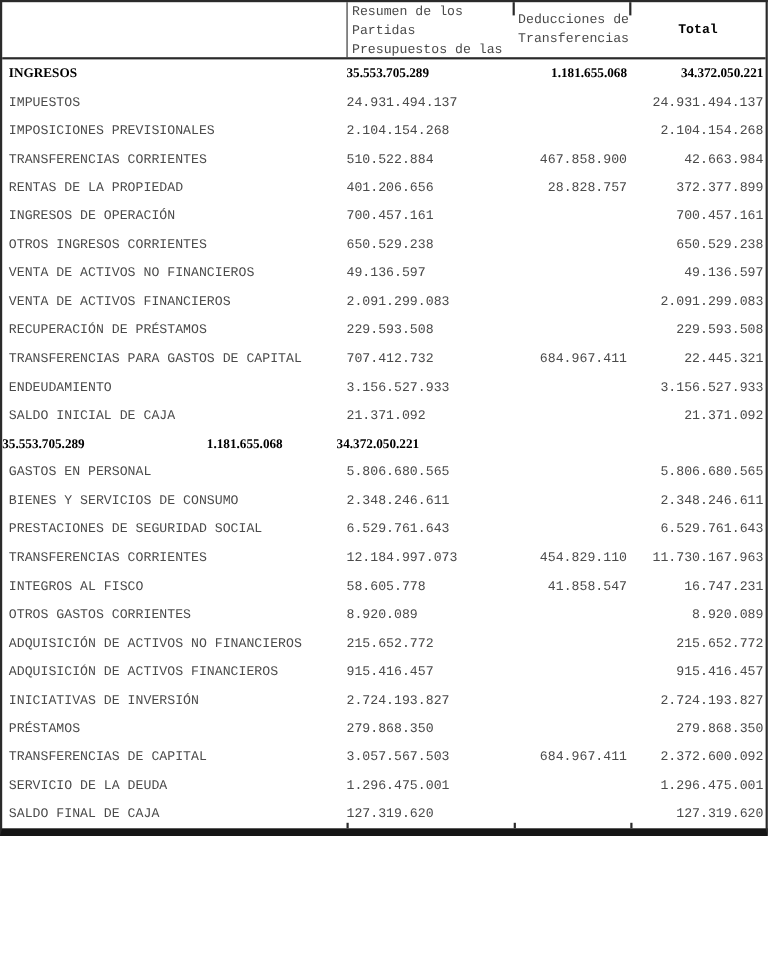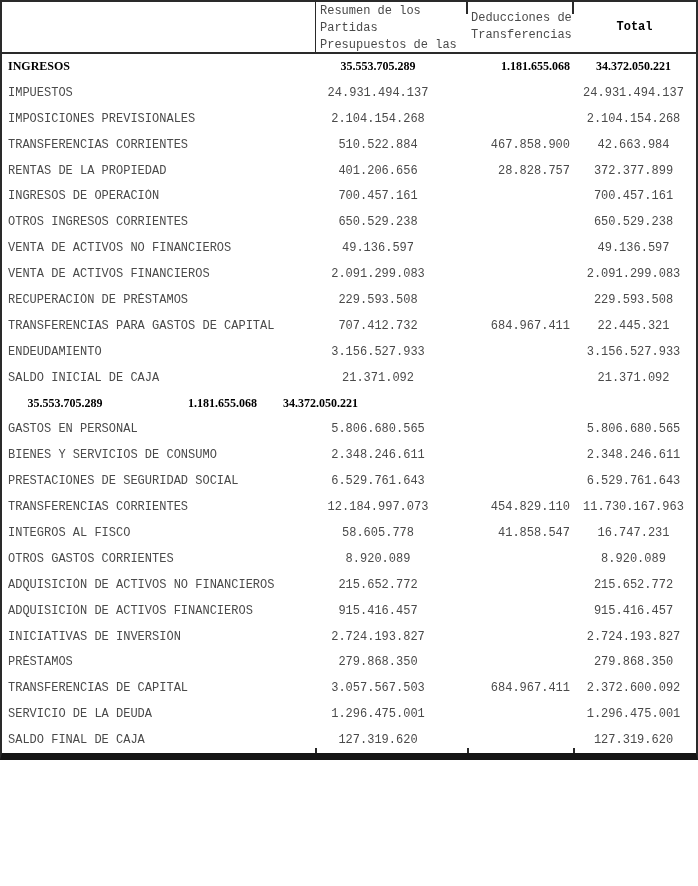--- a/index.html
+++ b/index.html
@@ -71,23 +71,23 @@
     flex-direction: column;
   }
   .row {
     flex: 1;
     display: flex;
     align-items: center;
     white-space: nowrap;
   }
   .row.bold { font-weight: bold; color: var(--bold_text, #000); font-family: Liberation Serif, serif; }
   .c-label   { width: 313px; padding-left: 6px; overflow: hidden; }
-  .c-resumen { width: 152px; text-align: center; padding-right: 26px; }
+  .c-resumen { width: 152px; text-align: left; padding-right: 26px; }
   .c-deduc   { width: 106px; text-align: right; padding-right: 3px; }
-  .c-total   { width: 123px; text-align: center; padding-right: 2px; }
+  .c-total   { width: 123px; text-align: right; padding-right: 2px; }
   
   .tick-bottom {
     position: absolute;
     bottom: 0;
     width: 1.5px; height: 5px;
     background: var(--border);
   }
   .tb-1 { left: 313px; }
   .tb-2 { left: 465px; }
   .tb-3 { left: 571px; }

